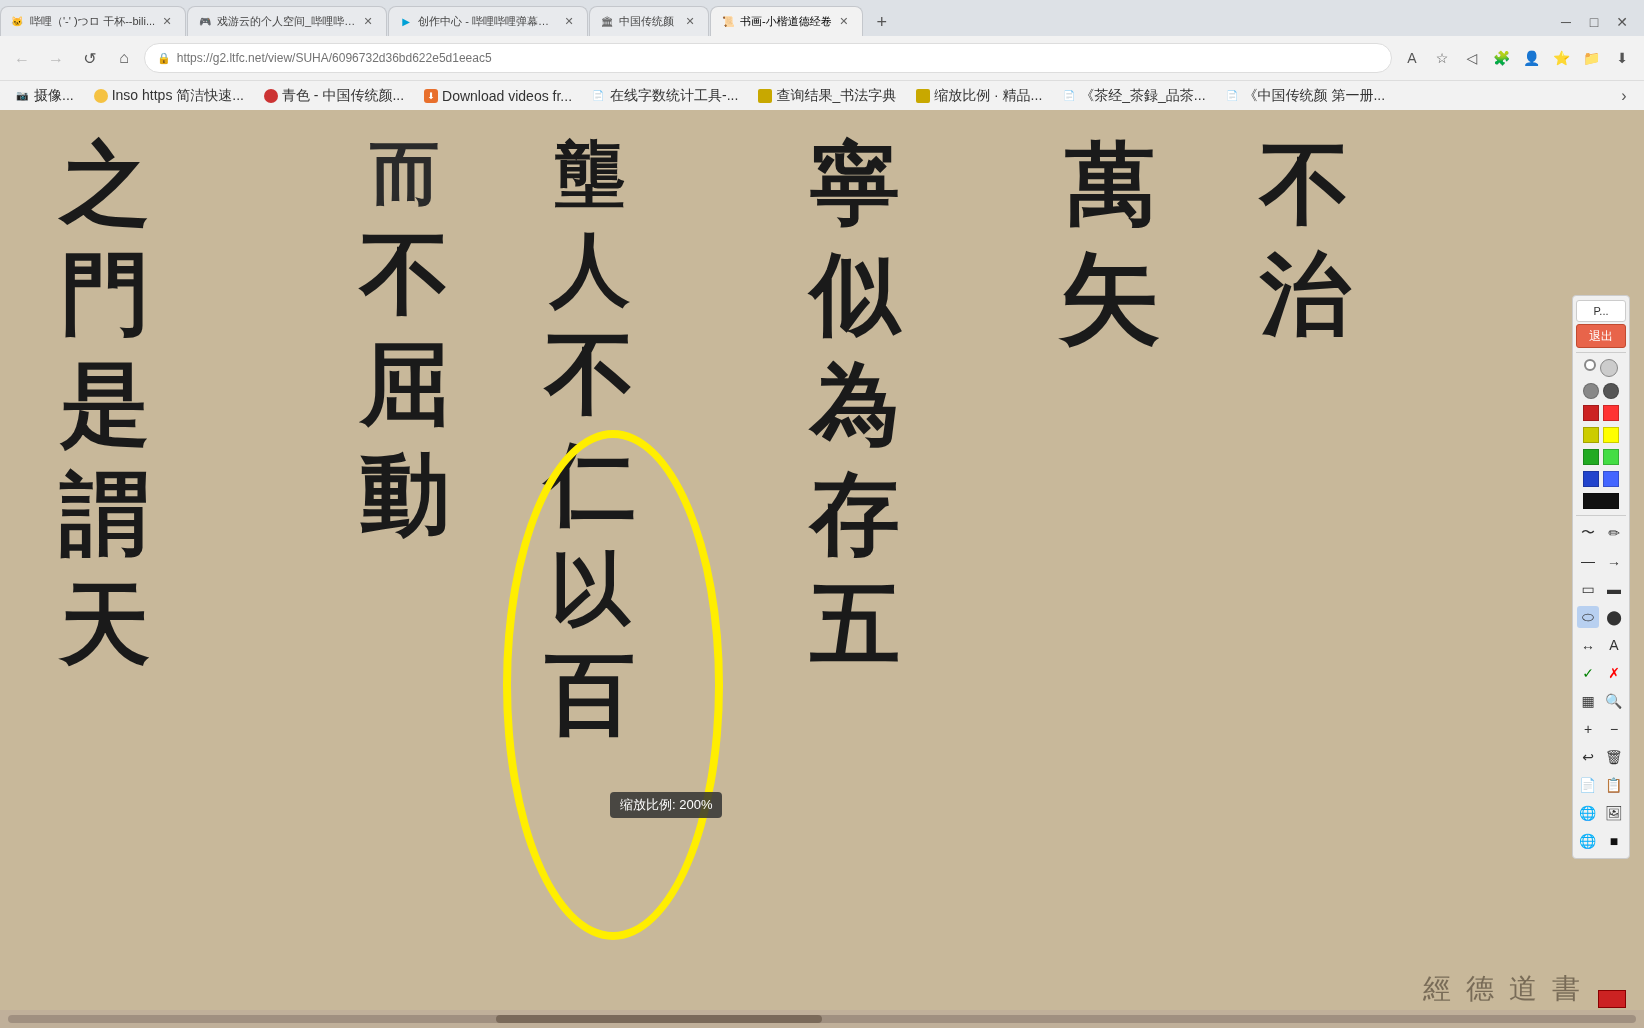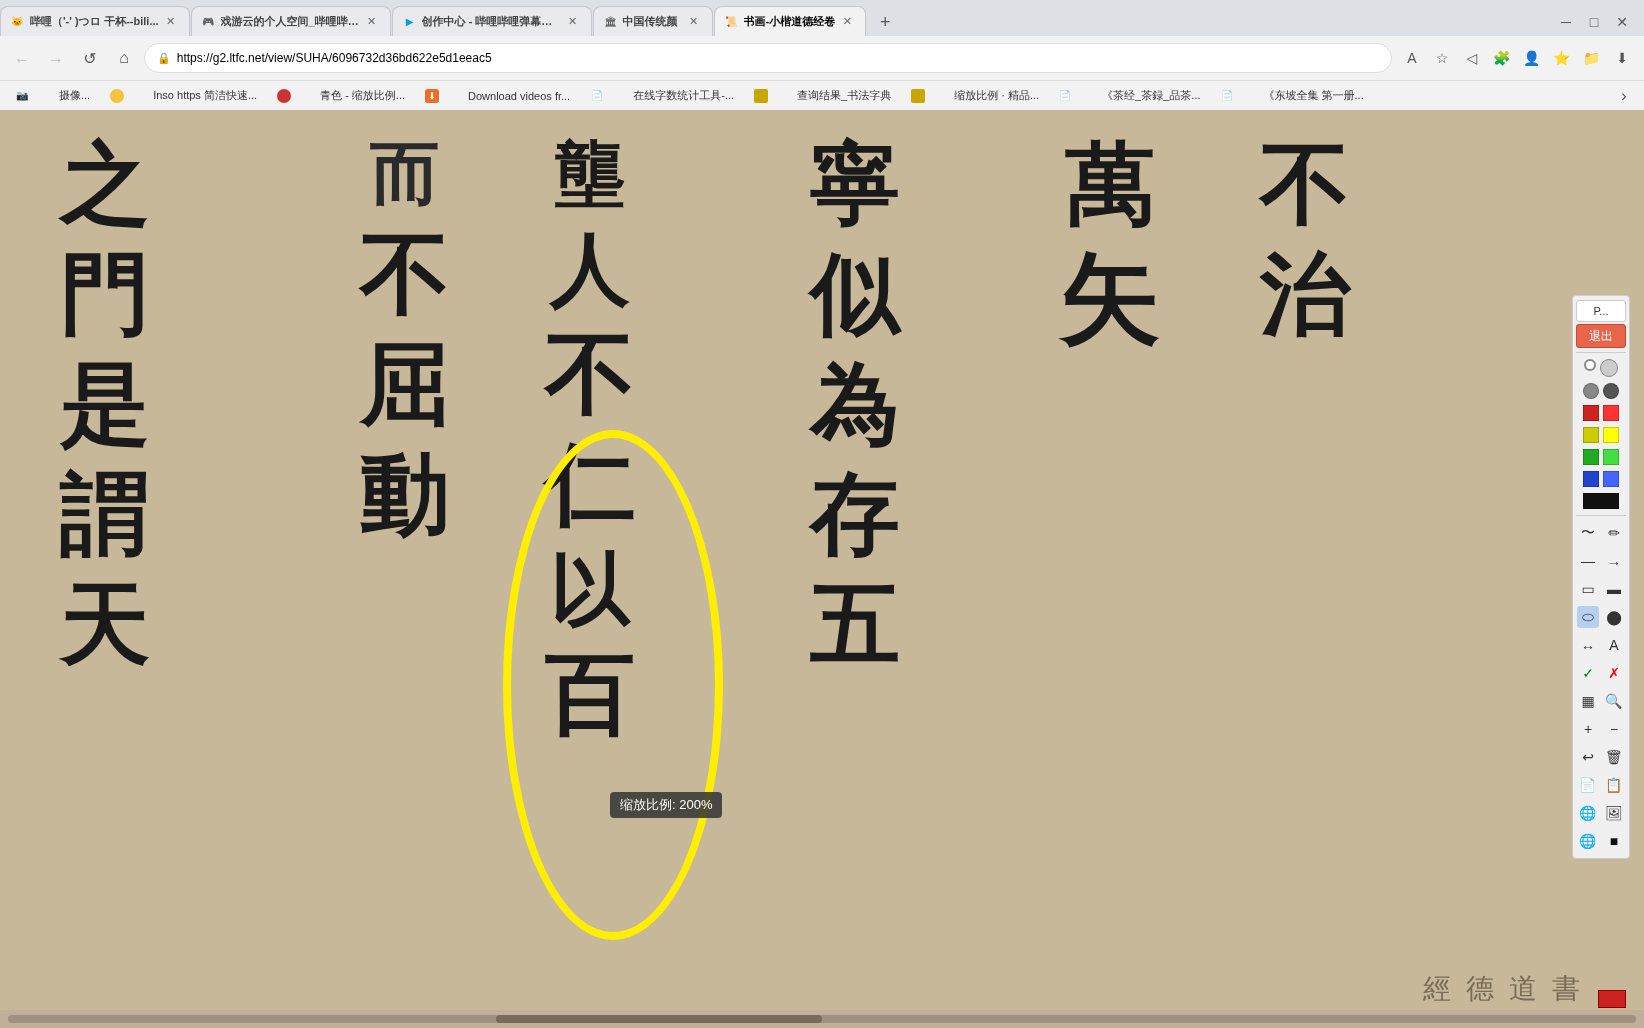--- a/index.html
+++ b/index.html
@@ -37,21 +37,20 @@
       background: #f2f2f2;
       color: #000;
       z-index: 2;
     }
     .tab-title {
       flex: 1;
       white-space: nowrap;
       overflow: hidden;
       text-overflow: ellipsis;
       font-size: 11px;
-      font-weight: bold;
     }
     .tab-favicon {
       width: 14px;
       height: 14px;
       margin-right: 5px;
       flex-shrink: 0;
       display: flex;
       align-items: center;
       justify-content: center;
       font-size: 10px;
@@ -125,21 +124,21 @@
       background: #fff;
       border: 1px solid #ddd;
       border-radius: 15px;
       padding: 0 12px;
       font-size: 12px;
       color: #333;
       display: flex;
       align-items: center;
       gap: 6px;
     }
-    .address-text { font-size: 12px; color: #000000; }
+    .address-text { font-size: 12px; color: #737373; }
     .address-icon { font-size: 11px; color: #666; }
     .toolbar-icons {
       display: flex;
       align-items: center;
       gap: 2px;
     }
     .toolbar-icon {
       width: 28px;
       height: 28px;
       display: flex;
@@ -176,21 +175,21 @@
     }
     .bookmark-favicon {
       width: 14px;
       height: 14px;
       display: flex;
       align-items: center;
       justify-content: center;
       font-size: 10px;
       flex-shrink: 0;
     }
-    .bookmark-label { font-size: 11px; margin-left: 25px; }
+    .bookmark-label { font-size: 14px; }
     .more-bookmarks {
       margin-left: auto;
       width: 24px;
       height: 24px;
       display: flex;
       align-items: center;
       justify-content: center;
       cursor: pointer;
       border-radius: 4px;
       color: #555;
@@ -466,21 +465,21 @@
     <div class="bookmark-item">
       <div class="bookmark-favicon">📷</div>
       <span class="bookmark-label">摄像...</span>
     </div>
     <div class="bookmark-item">
       <div class="bookmark-favicon" style="background:#f5c242;border-radius:50%;width:14px;height:14px;"></div>
       <span class="bookmark-label">Inso https 简洁快速...</span>
     </div>
     <div class="bookmark-item">
       <div class="bookmark-favicon" style="background:#cc3333;border-radius:50%;width:14px;height:14px;"></div>
-      <span class="bookmark-label">青色 - 缩放比例...</span>
+      <span class="bookmark-label">青色 - 中国传统颜...</span>
     </div>
     <div class="bookmark-item">
       <div class="bookmark-favicon" style="background:#e86f2c;border-radius:3px;width:14px;height:14px;display:flex;align-items:center;justify-content:center;color:#fff;font-size:9px;">⬇</div>
       <span class="bookmark-label">Download videos fr...</span>
     </div>
     <div class="bookmark-item">
       <div class="bookmark-favicon">📄</div>
       <span class="bookmark-label">在线字数统计工具-...</span>
     </div>
     <div class="bookmark-item">
@@ -490,21 +489,21 @@
     <div class="bookmark-item">
       <div class="bookmark-favicon" style="background:#c8a800;width:14px;height:14px;border-radius:2px;"></div>
       <span class="bookmark-label">缩放比例 · 精品...</span>
     </div>
     <div class="bookmark-item">
       <div class="bookmark-favicon">📄</div>
       <span class="bookmark-label">《茶经_茶録_品茶...</span>
     </div>
     <div class="bookmark-item">
       <div class="bookmark-favicon">📄</div>
-      <span class="bookmark-label">《东坡全集 第一册...</span>
+      <span class="bookmark-label">《中国传统颜 第一册...</span>
     </div>
     <div class="more-bookmarks">›</div>
   </div>
 </div>
 
 <div class="main-content">
 
   <div class="calligraphy-bg"></div>
 
   <div class="char-display">

